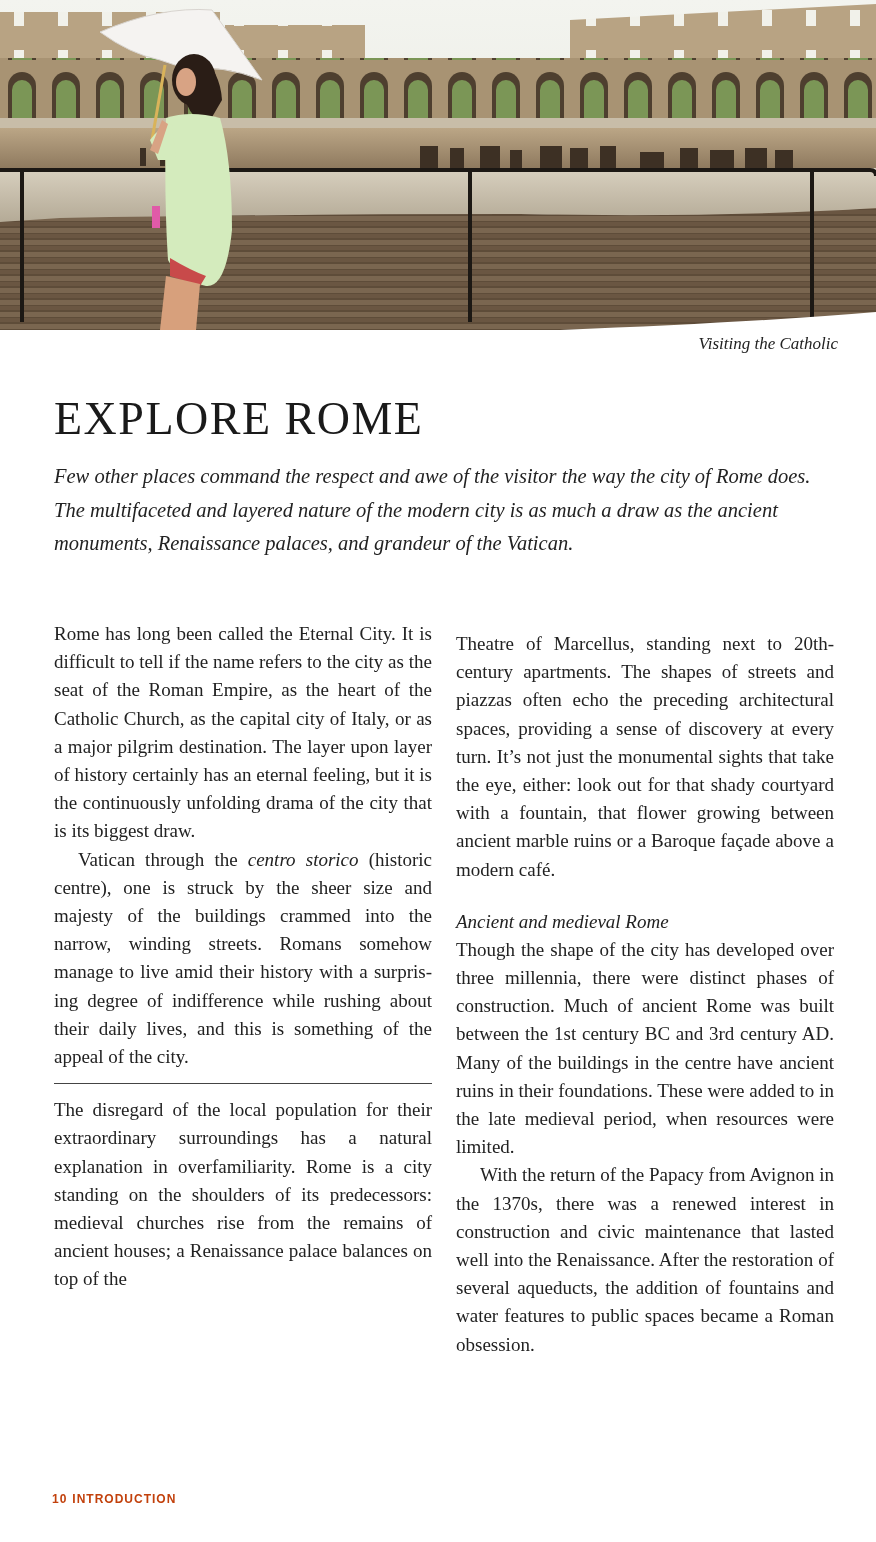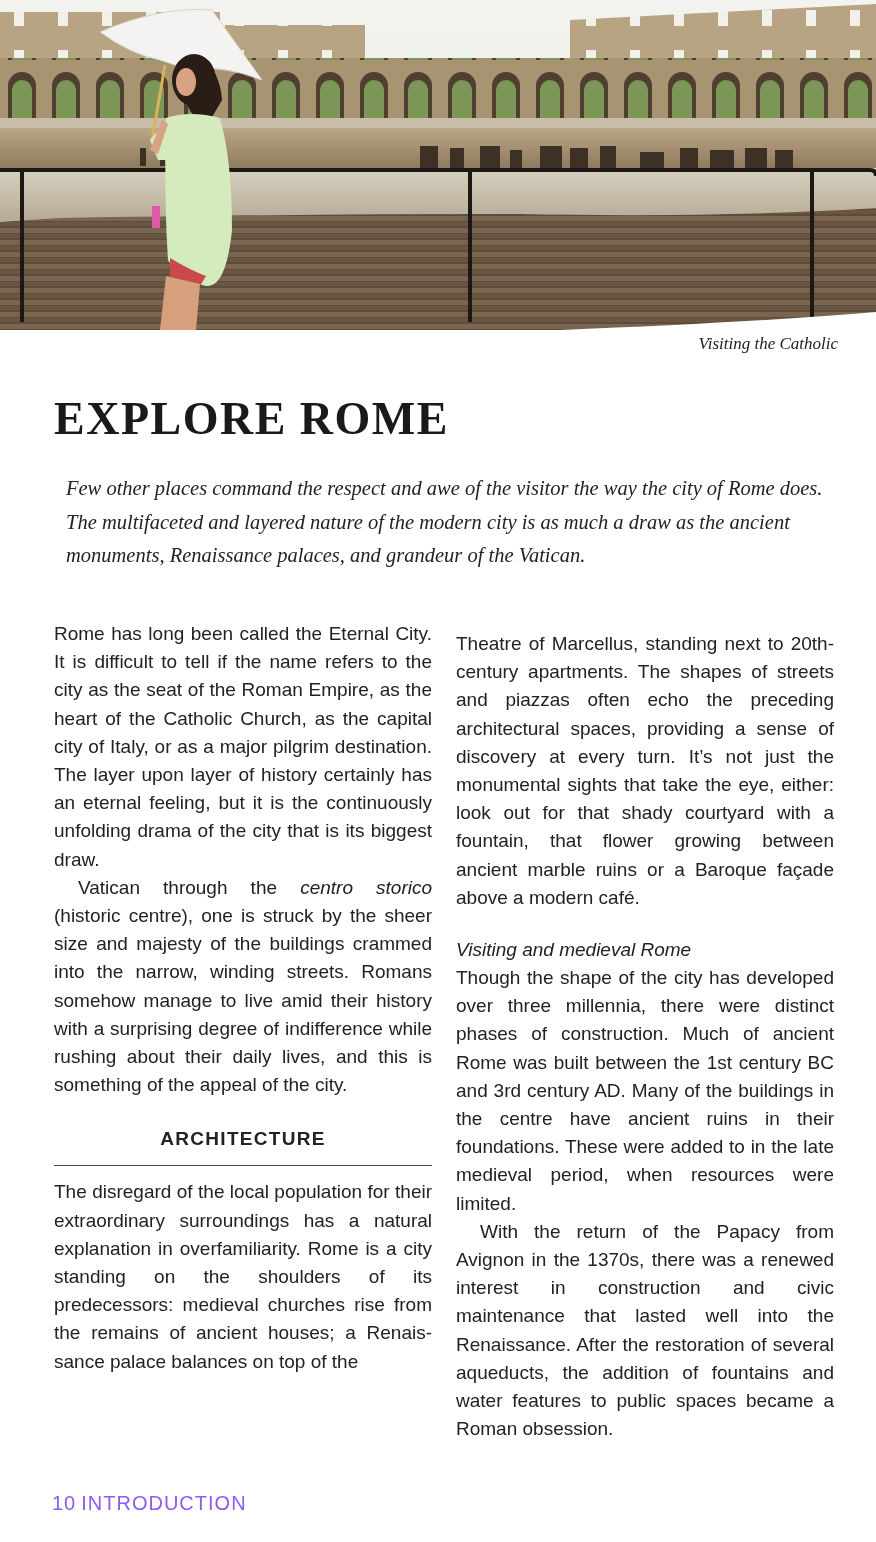--- a/index.html
+++ b/index.html
@@ -16,35 +16,35 @@
     }
     .photo svg { display: block; width: 876px; height: 330px; }
     .caption {
       position: absolute; right: 38px; top: 334px;
       font-family: "Liberation Serif", serif; font-style: italic;
       font-size: 17px; color: #222;
     }
     
     .title {
       position: absolute; left: 54px; top: 396px; margin: 0;
-      font-family: "Liberation Serif", serif; font-weight: bold;
+      font-family: "Liberation Serif", serif; font-weight: normal;
       font-size: 46px; letter-spacing: 1.5px; color: #1a1a1a;
       line-height: 1;
       text-align: center;
     }
     .standfirst {
-      position: absolute; left: 54px; top: 460px; width: 790px; margin: 12px;
+      position: absolute; left: 54px; top: 460px; width: 790px; margin: 0;
       font-family: "Liberation Serif", serif; font-style: italic;
       font-size: 20.5px; line-height: 33.5px; color: #222;
     }
     
     .col {
       position: absolute; top: 620px; width: 378px;
       font-size: 19px; line-height: 28.2px; color: #222;
-      text-align: justify; hyphens: manual;
+      text-align: justify; hyphens: manual; font-family: Liberation Serif, serif;
     }
     .col.left { left: 54px; }
     .col.right { left: 456px; top: 630px; width: 378px; }
     .col p { margin: 0; }
     .col p.indent { text-indent: 24px; }
     .col em { font-style: italic; margin-top: 41px; }
     .section-head {
       margin: 26px 0 0 0; text-align: center;
       font-weight: bold; font-size: 19px; letter-spacing: 1.3px;
       color: #222; line-height: 28px;
@@ -52,21 +52,21 @@
     .section-rule {
       height: 0; border: none; border-top: 1.5px solid #444;
       margin: 12px 0 12px 0;
     }
     .subhead {
       margin: 24px 0 0 0; font-style: italic; font-size: 19px;
       line-height: 28px; color: #222;
     }
     .folio {
       position: absolute; left: 52px; top: 1492px;
-      font-size: 20px; letter-spacing: 1px; color: #8b5cf6;
+      font-size: 12px; letter-spacing: 1px; color: #c2410c; font-weight: bold;
     }
     .folio .num { margin-right: 5px; }
   </style>
 </head>
 <body>
 
 <div class="photo">
   <svg viewBox="0 0 876 330" preserveAspectRatio="none">
     <defs>
       <linearGradient id="skyG" x1="0" y1="0" x2="0" y2="1">
@@ -163,27 +163,26 @@
   </svg>
 </div>
 <div class="caption">Visiting the Catholic</div>
 
 <h1 class="title">EXPLORE ROME</h1>
 <p class="standfirst">Few other places command the respect and awe of the visitor the way the city of Rome does. The multifaceted and layered nature of the modern city is as much a draw as the ancient monuments, Renaissance palaces, and grandeur of the Vatican.</p>
 
 <div class="col left">
   <p>Rome has long been called the Eternal City. It is difficult to tell if the name refers to the city as the seat of the Roman Empire, as the heart of the Catholic Church, as the capital city of Italy, or as a major pilgrim destination. The layer upon layer of history certainly has an eternal feeling, but it is the continuously unfolding drama of the city that is its biggest draw.</p>
   <p class="indent"><span>Vatican through the </span><em>centro storico</em><span> (historic centre), one is struck by the sheer size and majesty of the build­ing­s crammed into the narrow, winding streets. Romans somehow manage to live amid their history with a surpris­ing degree of indifference while rushing about their daily lives, and this is some­thing of the appeal of the city.</span></p>
-  <div class="section-head">ARCHITECTURE</div>
   <hr class="section-rule">
   <p>The disregard of the local population for their extraordinary surroundings has a natural explanation in overfa­miliarity. Rome is a city standing on the shoulders of its predecessors: medieval churches rise from the remains of ancient houses; a Renais­sance palace balances on top of the</p>
 </div>
 
 <div class="col right">
   <p>Theatre of Marcellus, standing next to 20th-century apartments. The shapes of streets and piazzas often echo the preceding architectural spaces, pro­viding a sense of discovery at every turn. It’s not just the monumental sights that take the eye, either: look out for that shady courtyard with a fountain, that flower growing between ancient marble ruins or a Baroque façade above a modern café.</p>
-  <div class="subhead">Visiting and medieval Rome</div>
+  <div class="subhead">Ancient and medieval Rome</div>
   <p>Though the shape of the city has devel­oped over three millennia, there were distinct phases of construction. Much of ancient Rome was built between the 1st century BC and 3rd century AD. Many of the buildings in the centre have ancient ruins in their foundations. These were added to in the late medieval period, when resources were limited.</p>
   <p class="indent">With the return of the Papacy from Avignon in the 1370s, there was a renewed interest in construction and civic maintenance that lasted well into the Renaissance. After the restoration of several aqueducts, the addition of fountains and water features to public spaces became a Roman obsession.</p>
 </div>
 
 <div class="folio">
   <span class="num">10</span><span>INTRODUCTION</span>
 </div>
 
 </body></html>

